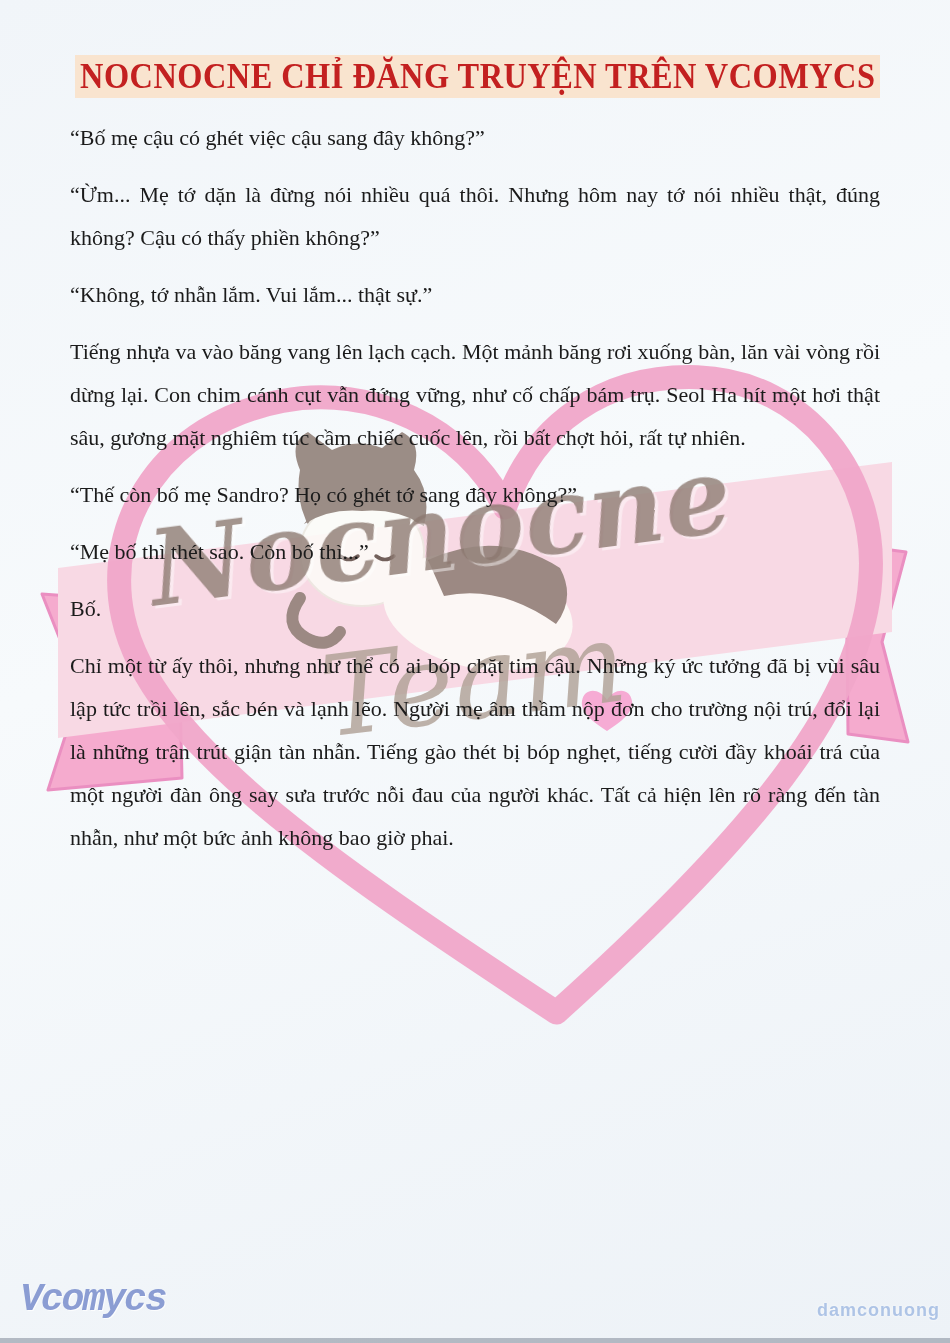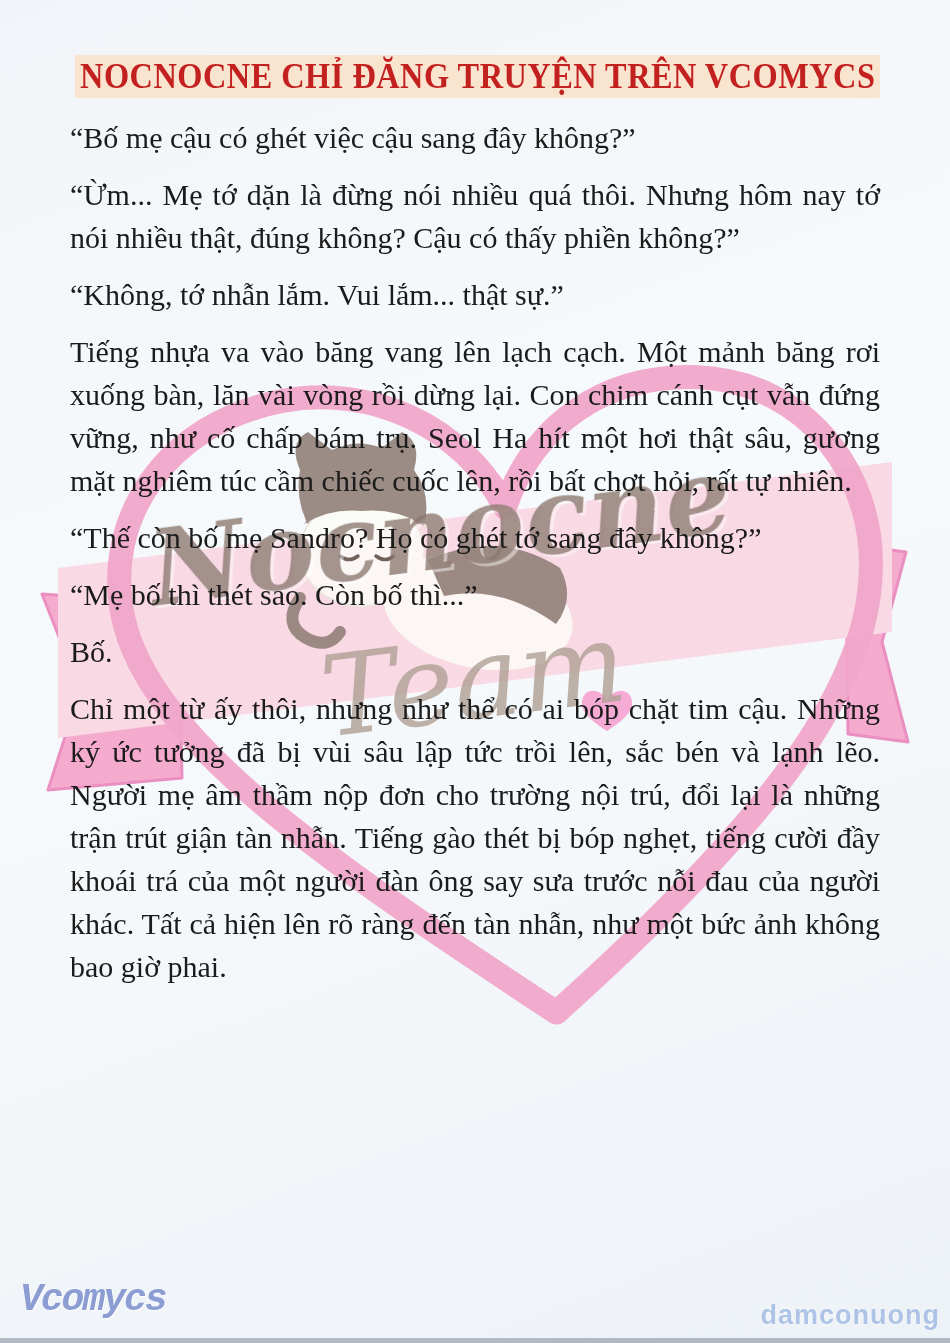--- a/index.html
+++ b/index.html
@@ -22,21 +22,21 @@
     font-weight:700;font-size:33px;line-height:1;
     color:#c32020;letter-spacing:.5px;white-space:nowrap;
     transform:scale(.98,1.08);
   }
   
   .story{
     position:absolute;left:70px;top:116px;width:810px;z-index:3;
   }
   .story p{
     margin:0 0 14px 0;
-    font-size:30px;line-height:43px;
+    font-size:22px;line-height:43px;
     color:#1b1b1b;text-align:justify;
     text-rendering:optimizeLegibility;
   }
   
   .wm-svg{position:absolute;left:0;top:0;z-index:1;pointer-events:none;}
   .wm-name{
     position:absolute;left:150px;top:518px;z-index:2;
     font-family:"DejaVu Serif",serif;font-style:italic;font-weight:700;
     font-size:104px;line-height:1;white-space:nowrap;
     color:rgba(138,119,110,.78);
@@ -56,21 +56,21 @@
   
   .vcomycs{
     position:absolute;left:20px;top:1278px;z-index:3;
     font-family:Liberation Mono, monospace;font-style:italic;font-weight:700;
     font-size:38px;letter-spacing:-2px;color:#8b9dd3;
     text-shadow:1px 1px 0 rgba(255,255,255,.8);
   }
   .credit{
     position:absolute;right:10px;top:1300px;z-index:3;
     font-family:"Liberation Sans",sans-serif;font-weight:700;
-    font-size:27px;letter-spacing:1px;color:#aec4e6;
+    font-size:18px;letter-spacing:1px;color:#aec4e6;
     text-shadow:0 0 3px rgba(255,255,255,.9);
   }
   .bottom-edge{
     position:absolute;left:0;right:0;bottom:0;height:5px;
     background:rgba(105,115,130,.45);z-index:4;
   }
 </style>
 </head>
 <body>
 

